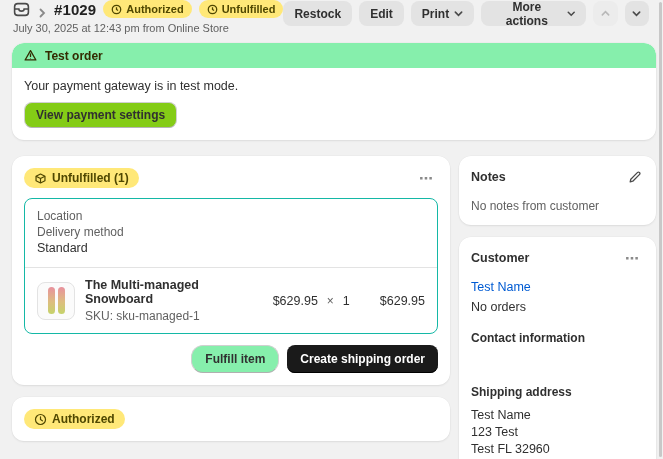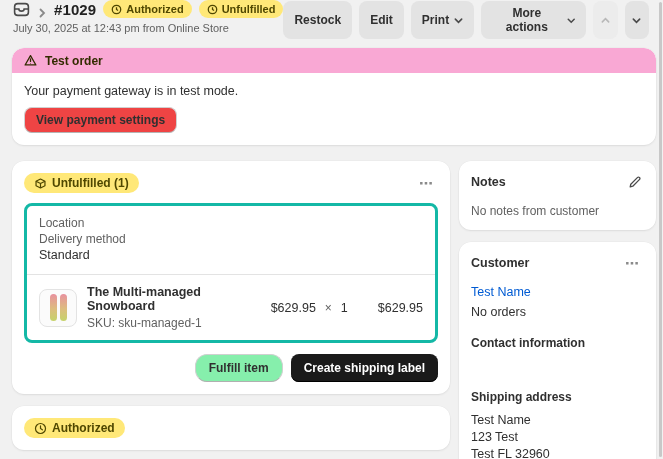--- a/index.html
+++ b/index.html
@@ -17,56 +17,56 @@
   .crumb-ic { width:17px; height:17px; color:#4a4a4a; flex:none; }
   .crumb-sep { width:10px; height:10px; color:#8a8a8a; flex:none; }
   .ord-title { font-size:15px; font-weight:700; letter-spacing:.1px; color:#222; }
   .badge { display:inline-flex; align-items:center; gap:4px; background:#ffe878; color:#4f4700;
            border-radius:9px; height:18px; padding:0 8px; font-size:11px; font-weight:600; }
   .badge svg { width:11px; height:11px; }
   .hdr-meta { font-size:11px; color:#616161; margin-top:4px; }
 
   .hdr-actions { display:flex; gap:7px; align-items:center; margin-top:1px; }
   .btn-gray { display:inline-flex; align-items:center; gap:5px; background:#e3e3e3; border:none; cursor:pointer;
-              border-radius:8px; height:38px; padding:0 11px; font-size:12px; font-weight:600; color:#303030;
+              border-radius:8px; height:25px; padding:0 11px; font-size:12px; font-weight:600; color:#303030;
               font-family:inherit; }
   .btn-gray svg { width:9px; height:9px; color:#4a4a4a; }
   .btn-sq { width:26px; justify-content:center; padding:0; }
   .btn-sq.disabled { background:#ececec; }
   .btn-sq.disabled svg { color:#b8b8b8; }
 
   
   .card { background:#fff; border-radius:12px; box-shadow:0 1px 2px rgba(0,0,0,.08), 0 0 0 .5px rgba(0,0,0,.03); }
 
   
   .banner { margin:9px 7px 0 12px; overflow:hidden; }
-  .banner-head { background:#f9a8d4; height:25px; display:flex; align-items:center; gap:8px; padding:0 12px;
+  .banner-head { background:#86efac; height:25px; display:flex; align-items:center; gap:8px; padding:0 12px;
                  border-radius:12px 12px 0 0; }
   .banner-head svg { width:13px; height:13px; color:#332b00; }
   .banner-title { font-size:12px; font-weight:700; color:#332b00; }
   .banner-body { padding:11px 12px 12px; }
   .banner-text { font-size:12.5px; color:#303030; }
-  .btn-outline { margin-top:9px; background:#ef4444; border:1px solid #d0d0d0; border-bottom-color:#b5b5b5;
+  .btn-outline { margin-top:9px; background:#84cc16; border:1px solid #d0d0d0; border-bottom-color:#b5b5b5;
                  border-radius:8px; height:26px; padding:0 11px; font-size:12px; font-weight:600; color:#303030;
                  cursor:pointer; font-family:inherit; }
 
   
   .cols { display:flex; gap:9px; margin:16px 7px 0 12px; align-items:flex-start; }
   .col-l { width:438px; flex:none; }
   .col-r { flex:1; min-width:0; }
 
   .card-pad { padding:12px; }
   .card-hrow { display:flex; align-items:center; justify-content:space-between; }
   .badge-lg { display:inline-flex; align-items:center; gap:5px; background:#ffe878; color:#4f4700;
               border-radius:10px; height:20px; padding:0 10px; font-size:12px; font-weight:700; }
   .badge-lg svg { width:13px; height:13px; }
   .dots-btn { border:none; background:none; color:#8a8a8a; font-size:14px; font-weight:700; cursor:pointer;
               letter-spacing:1px; line-height:1; padding:2px 4px; font-family:inherit; }
 
-  .inner-box { border:3px solid #14b8a6; border-radius:8px; margin-top:10px; }
+  .inner-box { border:1px solid #14b8a6; border-radius:8px; margin-top:10px; }
   .loc-sec { padding:10px 12px 12px; }
   .f-label { font-size:12px; color:#616161; }
   .f-value { font-size:12.5px; color:#303030; margin-top:2px; }
   .f-gap { margin-top:2px; }
   .divider { border-top:1px solid #e3e3e3; }
 
   .prod-row { display:flex; align-items:center; gap:10px; padding:10px 12px; }
   .thumb { width:38px; height:38px; border:1px solid #e3e3e3; border-radius:8px; background:#fbfbfb;
            display:flex; align-items:center; justify-content:center; gap:3px; flex:none; }
   .board { width:7px; height:27px; border-radius:3.5px; background:linear-gradient(180deg,#e8919e 0%,#ddbd7f 55%,#c5d36a 100%); }
@@ -226,21 +226,21 @@
               <span>$629.95</span>
               <span class="qty-sep">×</span>
               <span>1</span>
               <span class="line-total">$629.95</span>
             </div>
           </div>
         </div>
 
         <div class="foot-btns">
           <button class="btn-white">Fulfill item</button>
-          <button class="btn-dark">Create shipping label</button>
+          <button class="btn-dark">Create shipping order</button>
         </div>
       </div>
 
       <div class="card card-pad pay-card">
         <div class="card-hrow">
           <span class="badge-lg">
             <svg viewBox="0 0 14 14" fill="none" stroke="currentColor" stroke-width="1.3">
               <circle cx="7" cy="7" r="5.4"></circle>
                 <path d="M7 4.2V7l2 1.4" stroke-linecap="round"></path>
             </svg>

